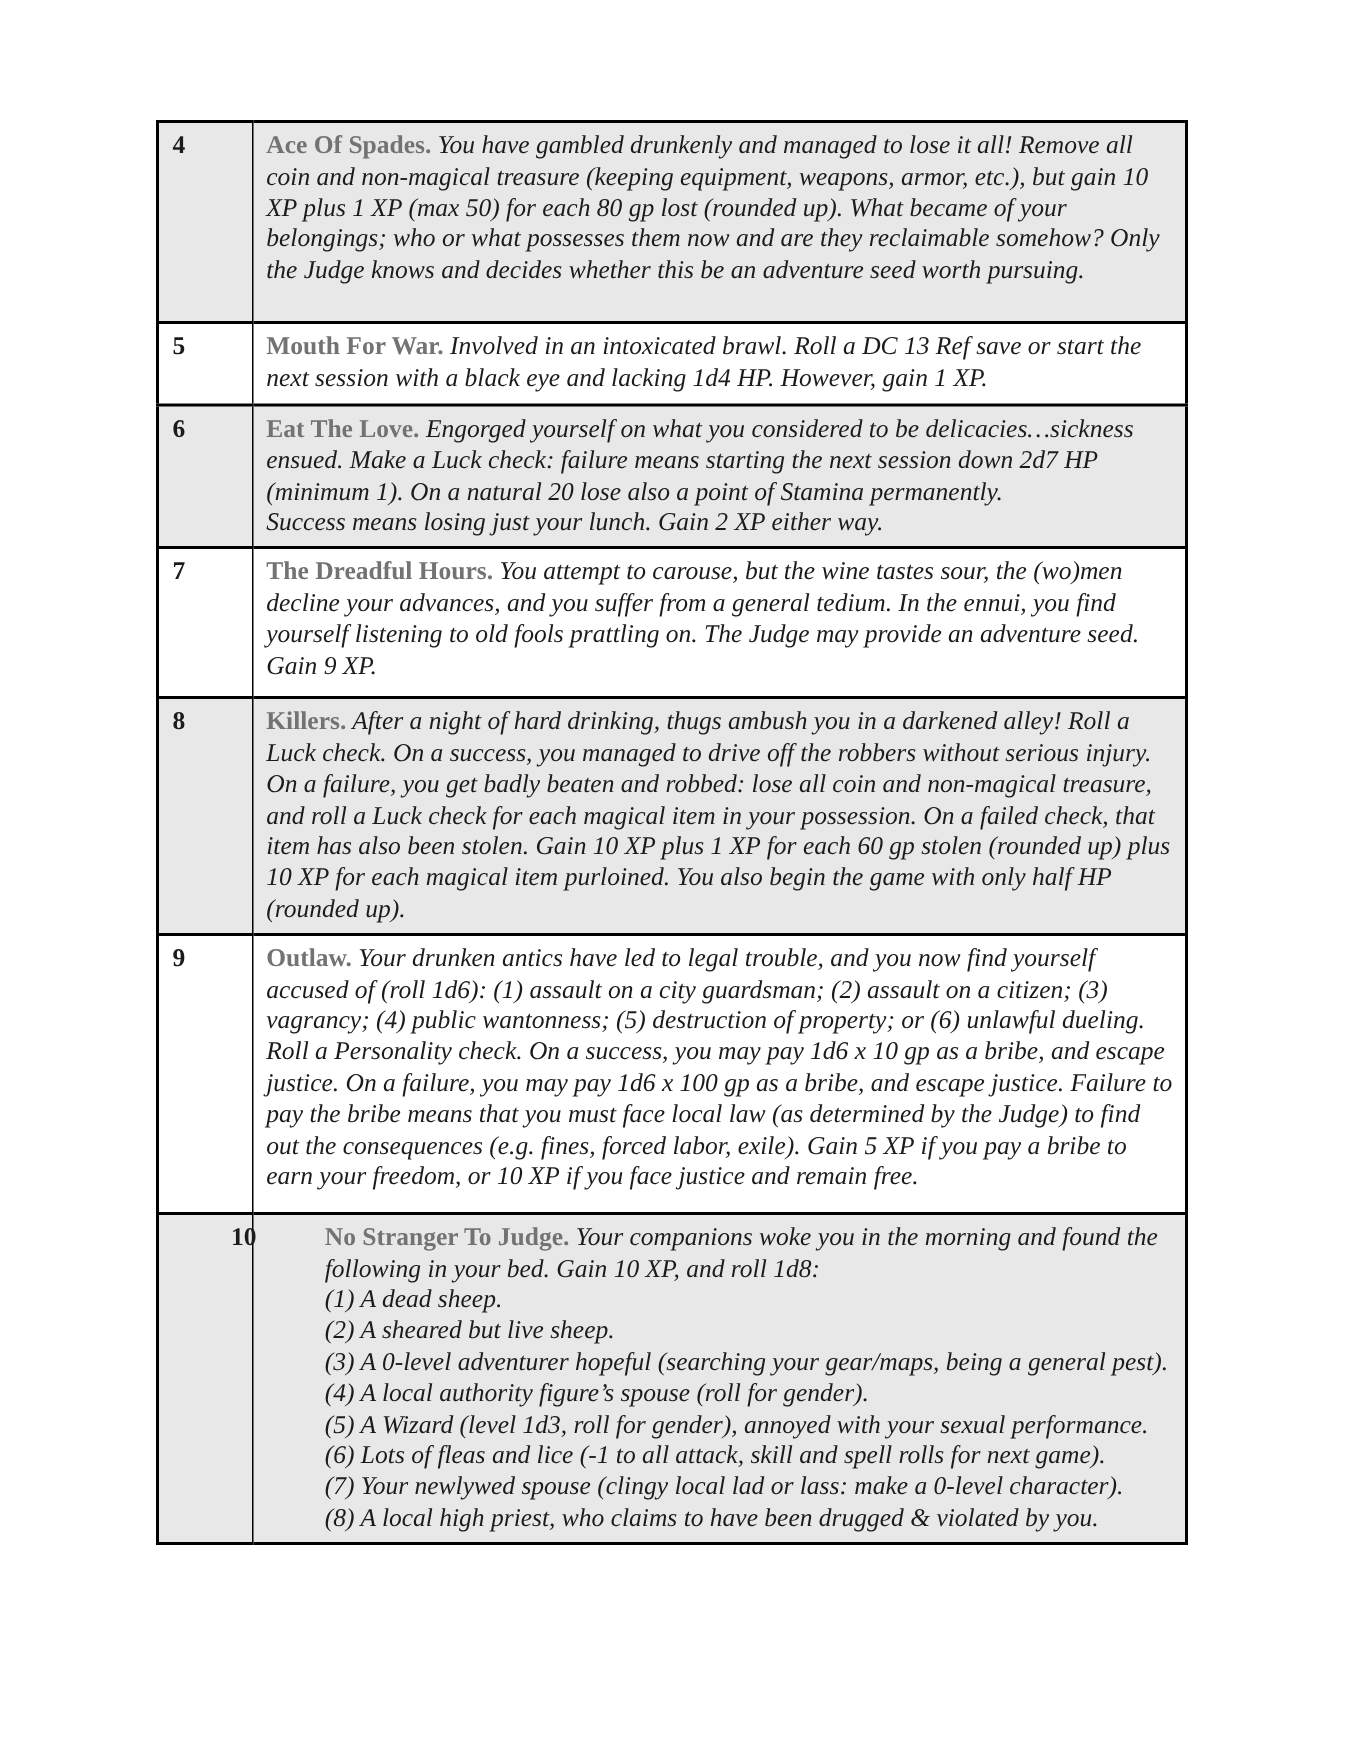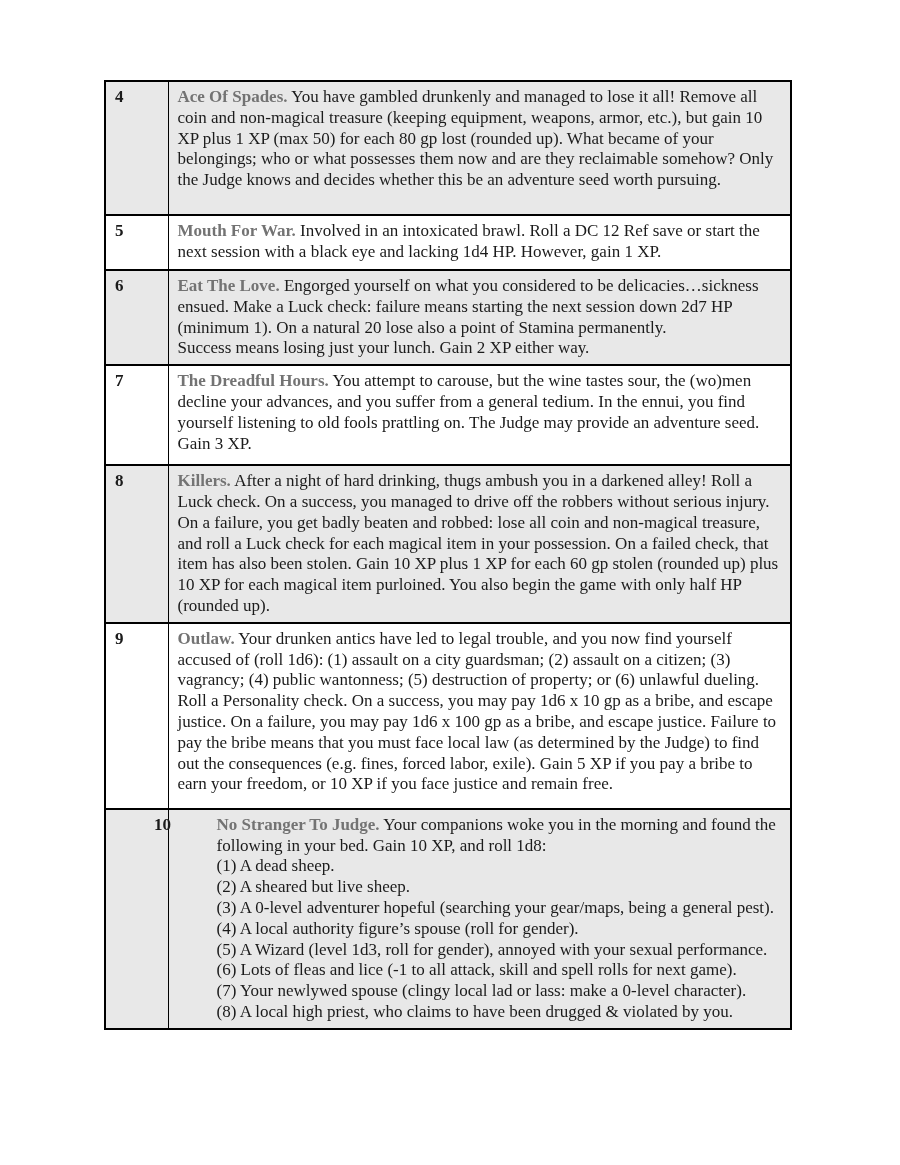--- a/index.html
+++ b/index.html
@@ -45,20 +45,21 @@
   }
   tr.shaded td {
     background: #e8e8e8;
   }
   .entry-title {
     font-weight: bold;
     color: #737373;
   }
   .entry-text {
     white-space: pre-wrap;
+    font-style: italic;
   }
   
   tr.r4  td { height: 134px; }
   tr.r5  td { height: 55px; }
   tr.r6  td { height: 95px; }
   tr.r7  td { height: 100px; }
   tr.r8  td { height: 153px; }
   tr.r9  td { height: 186px; }
   tr.r10 td { height: 208px; padding-left: 48px; }
 </style>
@@ -67,30 +68,30 @@
 
 <div class="page">
   <table class="roll-table">
     <tbody>
       <tr class="r4 shaded">
         <td class="roll-cell">4</td>
         <td class="entry-cell"><span class="entry-title">Ace Of Spades.</span><span class="entry-text"> You have gambled drunkenly and managed to lose it all! Remove all coin and non-magical treasure (keeping equipment, weapons, armor, etc.), but gain 10 XP plus 1 XP (max 50) for each 80 gp lost (rounded up). What became of your belongings; who or what possesses them now and are they reclaimable somehow? Only the Judge knows and decides whether this be an adventure seed worth pursuing.</span></td>
       </tr>
       <tr class="r5">
         <td class="roll-cell">5</td>
-        <td class="entry-cell"><span class="entry-title">Mouth For War.</span><span class="entry-text"> Involved in an intoxicated brawl. Roll a DC 12 Ref save or start the next session with a black eye and lacking 1d4 HP. However, gain 1 XP.</span></td>
+        <td class="entry-cell"><span class="entry-title">Mouth For War.</span><span class="entry-text"> Involved in an intoxicated brawl. Roll a DC 13 Ref save or start the next session with a black eye and lacking 1d4 HP. However, gain 1 XP.</span></td>
       </tr>
       <tr class="r6 shaded">
         <td class="roll-cell">6</td>
         <td class="entry-cell"><span class="entry-title">Eat The Love.</span><span class="entry-text"> Engorged yourself on what you considered to be delicacies…sickness ensued. Make a Luck check: failure means starting the next session down 2d7 HP (minimum 1). On a natural 20 lose also a point of Stamina permanently.
 Success means losing just your lunch. Gain 2 XP either way.</span></td>
       </tr>
       <tr class="r7">
         <td class="roll-cell">7</td>
-        <td class="entry-cell"><span class="entry-title">The Dreadful Hours.</span><span class="entry-text"> You attempt to carouse, but the wine tastes sour, the (wo)men decline your advances, and you suffer from a general tedium. In the ennui, you find yourself listening to old fools prattling on. The Judge may provide an adventure seed. Gain 3 XP.</span></td>
+        <td class="entry-cell"><span class="entry-title">The Dreadful Hours.</span><span class="entry-text"> You attempt to carouse, but the wine tastes sour, the (wo)men decline your advances, and you suffer from a general tedium. In the ennui, you find yourself listening to old fools prattling on. The Judge may provide an adventure seed. Gain 9 XP.</span></td>
       </tr>
       <tr class="r8 shaded">
         <td class="roll-cell">8</td>
         <td class="entry-cell"><span class="entry-title">Killers.</span><span class="entry-text"> After a night of hard drinking, thugs ambush you in a darkened alley! Roll a Luck check. On a success, you managed to drive off the robbers without serious injury. On a failure, you get badly beaten and robbed: lose all coin and non-magical treasure, and roll a Luck check for each magical item in your possession. On a failed check, that item has also been stolen. Gain 10 XP plus 1 XP for each 60 gp stolen (rounded up) plus 10 XP for each magical item purloined. You also begin the game with only half HP (rounded up).</span></td>
       </tr>
       <tr class="r9">
         <td class="roll-cell">9</td>
         <td class="entry-cell"><span class="entry-title">Outlaw.</span><span class="entry-text"> Your drunken antics have led to legal trouble, and you now find yourself accused of (roll 1d6): (1) assault on a city guardsman; (2) assault on a citizen; (3) vagrancy; (4) public wantonness; (5) destruction of property; or (6) unlawful dueling. Roll a Personality check. On a success, you may pay 1d6 x 10 gp as a bribe, and escape justice. On a failure, you may pay 1d6 x 100 gp as a bribe, and escape justice. Failure to pay the bribe means that you must face local law (as determined by the Judge) to find out the consequences (e.g. fines, forced labor, exile). Gain 5 XP if you pay a bribe to earn your freedom, or 10 XP if you face justice and remain free.</span></td>
       </tr>
       <tr class="r10 shaded">

